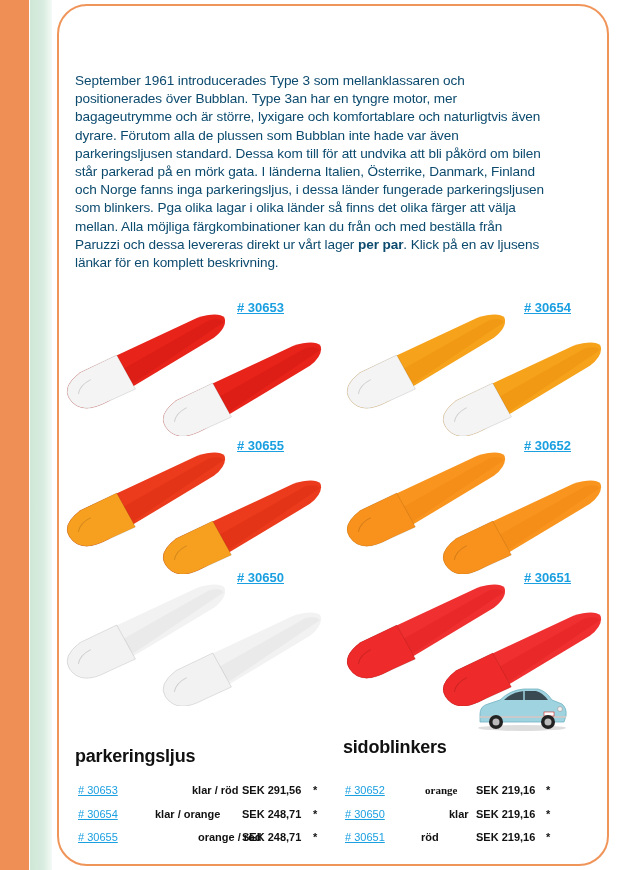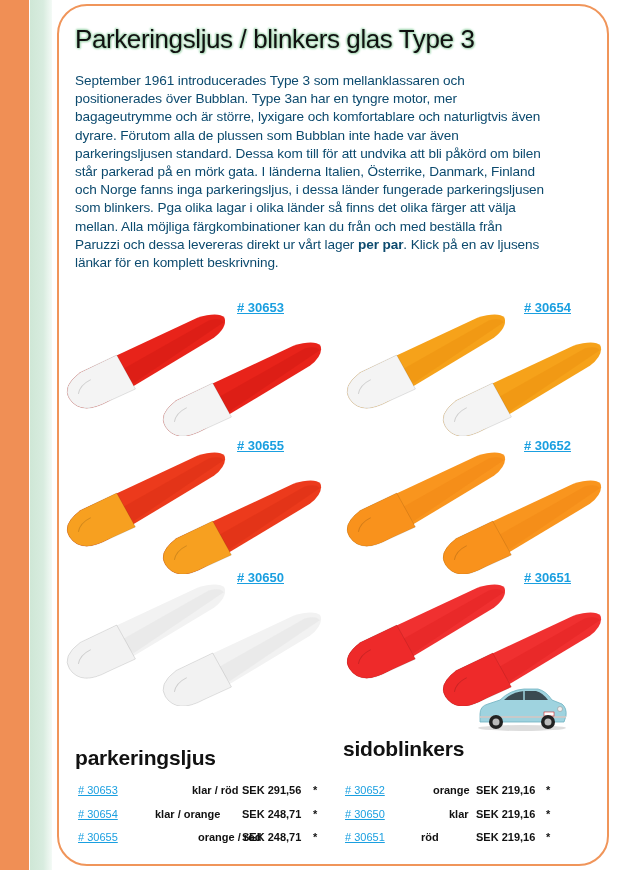--- a/index.html
+++ b/index.html
@@ -30,37 +30,36 @@
   .intro b { font-weight: bold; }
   .product { position: absolute; }
   .product .link {
     position: absolute; font-size: 13px; font-weight: bold; color: #1a9fe0;
     text-decoration: underline; cursor: pointer; white-space: nowrap;
   }
   .lens { position: absolute; }
   .lens svg { display: block; }
   .car { position: absolute; left: 415px; top: 672px; width: 95px; height: 55px; }
   .section-title {
-    position: absolute; margin: 0; font-size: 21px; font-weight: bold; color: #111; letter-spacing: -0.2px;
+    position: absolute; margin: 0; font-size: 18px; font-weight: bold; color: #111; letter-spacing: -0.2px;
   }
   .price-table { position: absolute; font-size: 11px; font-weight: bold; }
   .price-row { position: absolute; white-space: nowrap; }
   .price-row .code { position: absolute; left: 0; color: #1a9fe0; text-decoration: underline; font-weight: normal; cursor: pointer; }
   .price-row .desc { position: absolute; }
   .price-row .price { position: absolute; }
   .price-row .star { position: absolute; }
 </style>
 </head>
 <body>
 
 <div class="strip-orange"></div>
 <div class="strip-green"></div>
 
 <div class="card">
-  <h1 class="title">Parkeringsljus / blinkers glas Type 3</h1>
 
   <p class="intro"><span>September 1961 introducerades Type 3 som mellanklassaren och positionerades över Bubblan. Type 3an har en tyngre motor, mer bagageutrymme och är större, lyxigare och komfortablare och naturligtvis även dyrare. Förutom alla de plussen som Bubblan inte hade var även parkeringsljusen standard. Dessa kom till för att undvika att bli påkörd om bilen står parkerad på en mörk gata. I länderna Italien, Österrike, Danmark, Finland och Norge fanns inga parkeringsljus, i dessa länder fungerade parkeringsljusen som blinkers. Pga olika lagar i olika länder så finns det olika färger att välja mellan. Alla möjliga färgkombinationer kan du från och med beställa från Paruzzi och dessa levereras direkt ur vårt lager </span><b>per par</b><span>. Klick på en av ljusens länkar för en komplett beskrivning.</span></p>
 
   <div class="product" style="left:0;top:290px;width:270px;height:140px;">
     <a class="link" style="left:178px;top:4px;"># 30653</a>
     <div class="lens" style="left:0;top:0;">
         <svg width="270" height="140" viewBox="0 0 270 140">
     <g transform="translate(6,42) rotate(-17 0 60)">
       <path d="M4 62 Q0 48 22 40 L150 22 Q172 22 176 30 Q176 40 160 46 L40 76 Q10 82 4 62 Z" fill="#e8231a"></path>
       <path d="M60 50 L160 28 Q172 28 174 34 L70 66 Z" fill="#c81610" opacity="0.35"></path>
@@ -219,21 +218,21 @@
       <span class="desc" style="left:77px;margin-left:43px;">orange / röd</span>
       <span class="price" style="left:164px;">SEK 248,71</span>
       <span class="star" style="left:235px;">*</span>
     </div>
   </div>
 
   <h2 class="section-title" style="left:284px;top:731px;">sidoblinkers</h2>
   <div class="price-table" style="left:286px;top:778px;width:230px;height:70px;">
     <div class="price-row" style="top:0;">
       <a class="code"># 30652</a>
-      <span class="desc" style="left:88px;">orange</span>
+      <span class="desc" style="left:80px;font-family:Liberation Serif, serif;">orange</span>
       <span class="price" style="left:131px;">SEK 219,16</span>
       <span class="star" style="left:201px;">*</span>
     </div>
     <div class="price-row" style="top:24px;">
       <a class="code"># 30650</a>
       <span class="desc" style="left:80px;margin-left:24px;">klar</span>
       <span class="price" style="left:131px;">SEK 219,16</span>
       <span class="star" style="left:201px;">*</span>
     </div>
     <div class="price-row" style="top:47px;">

